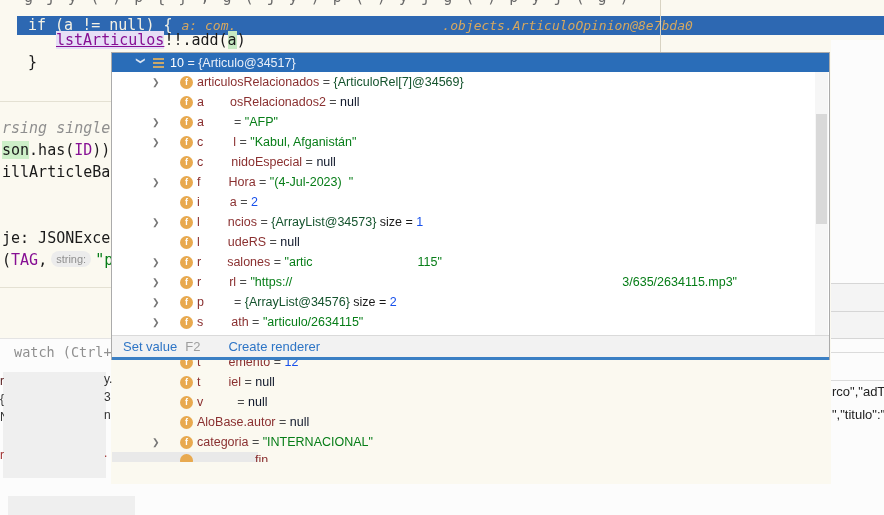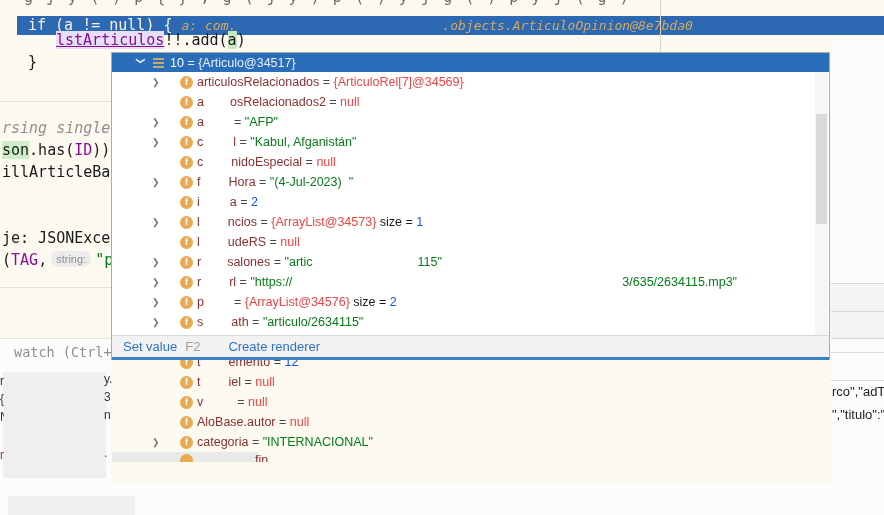--- a/index.html
+++ b/index.html
@@ -54,22 +54,22 @@
              background:linear-gradient(#C9A86B 0 2px,transparent 2px 4px,#C9A86B 4px 6px,transparent 6px 8px,#C9A86B 8px 10px);}
   .hdr-val{color:#E9EFF8;}
   .vrow{height:20px;display:flex;align-items:center;padding-left:40px;white-space:nowrap;}
   .expander{width:15px;font-size:9px;color:#777;flex:none;}
   .ficon{flex:none;width:13px;height:13px;margin-left:13px;margin-right:4px;border-radius:50%;
          background:#E8A94F;color:#fff;font:bold 9px/13px "Liberation Sans",sans-serif;text-align:center;}
   .seg.name{color:#8A3030;}
   .seg.op{color:#4a4a4a;white-space:pre;}
   .seg.str{color:#067D17;}
   .seg.num{color:#1750EB;}
-  .seg.kw{color:#ef4444;}
-  .seg.ref{color:#ef4444;}
+  .seg.kw{color:#0f172a;}
+  .seg.ref{color:#14532d;}
   .seg.size{color:#1a1a1a;white-space:pre;}
   .seg.link{color:#0c4a6e;cursor:pointer;}
   .seg.dots{color:#8f8f8f;white-space:pre;}
   .seg.clip{display:inline-block;max-width:528px;overflow:hidden;white-space:nowrap;}
   .partial-row{position:relative;height:10px;overflow:hidden;}
   .partial-patch{position:absolute;left:0;top:0;width:146px;height:10px;background:#E9E9E9;}
   .partial-ficon{position:absolute;left:68px;top:2px;width:13px;height:13px;border-radius:50%;background:#E8A94F;}
   .partial-name{position:absolute;left:143px;top:1px;color:#8A3030;font-size:12.5px;}
   .scroll-track{position:absolute;right:1px;top:19px;bottom:24px;width:13px;background:#F6F6F6;}
   .scroll-thumb{position:absolute;right:2px;top:61px;width:11px;height:110px;background:#D9D9D9;}

